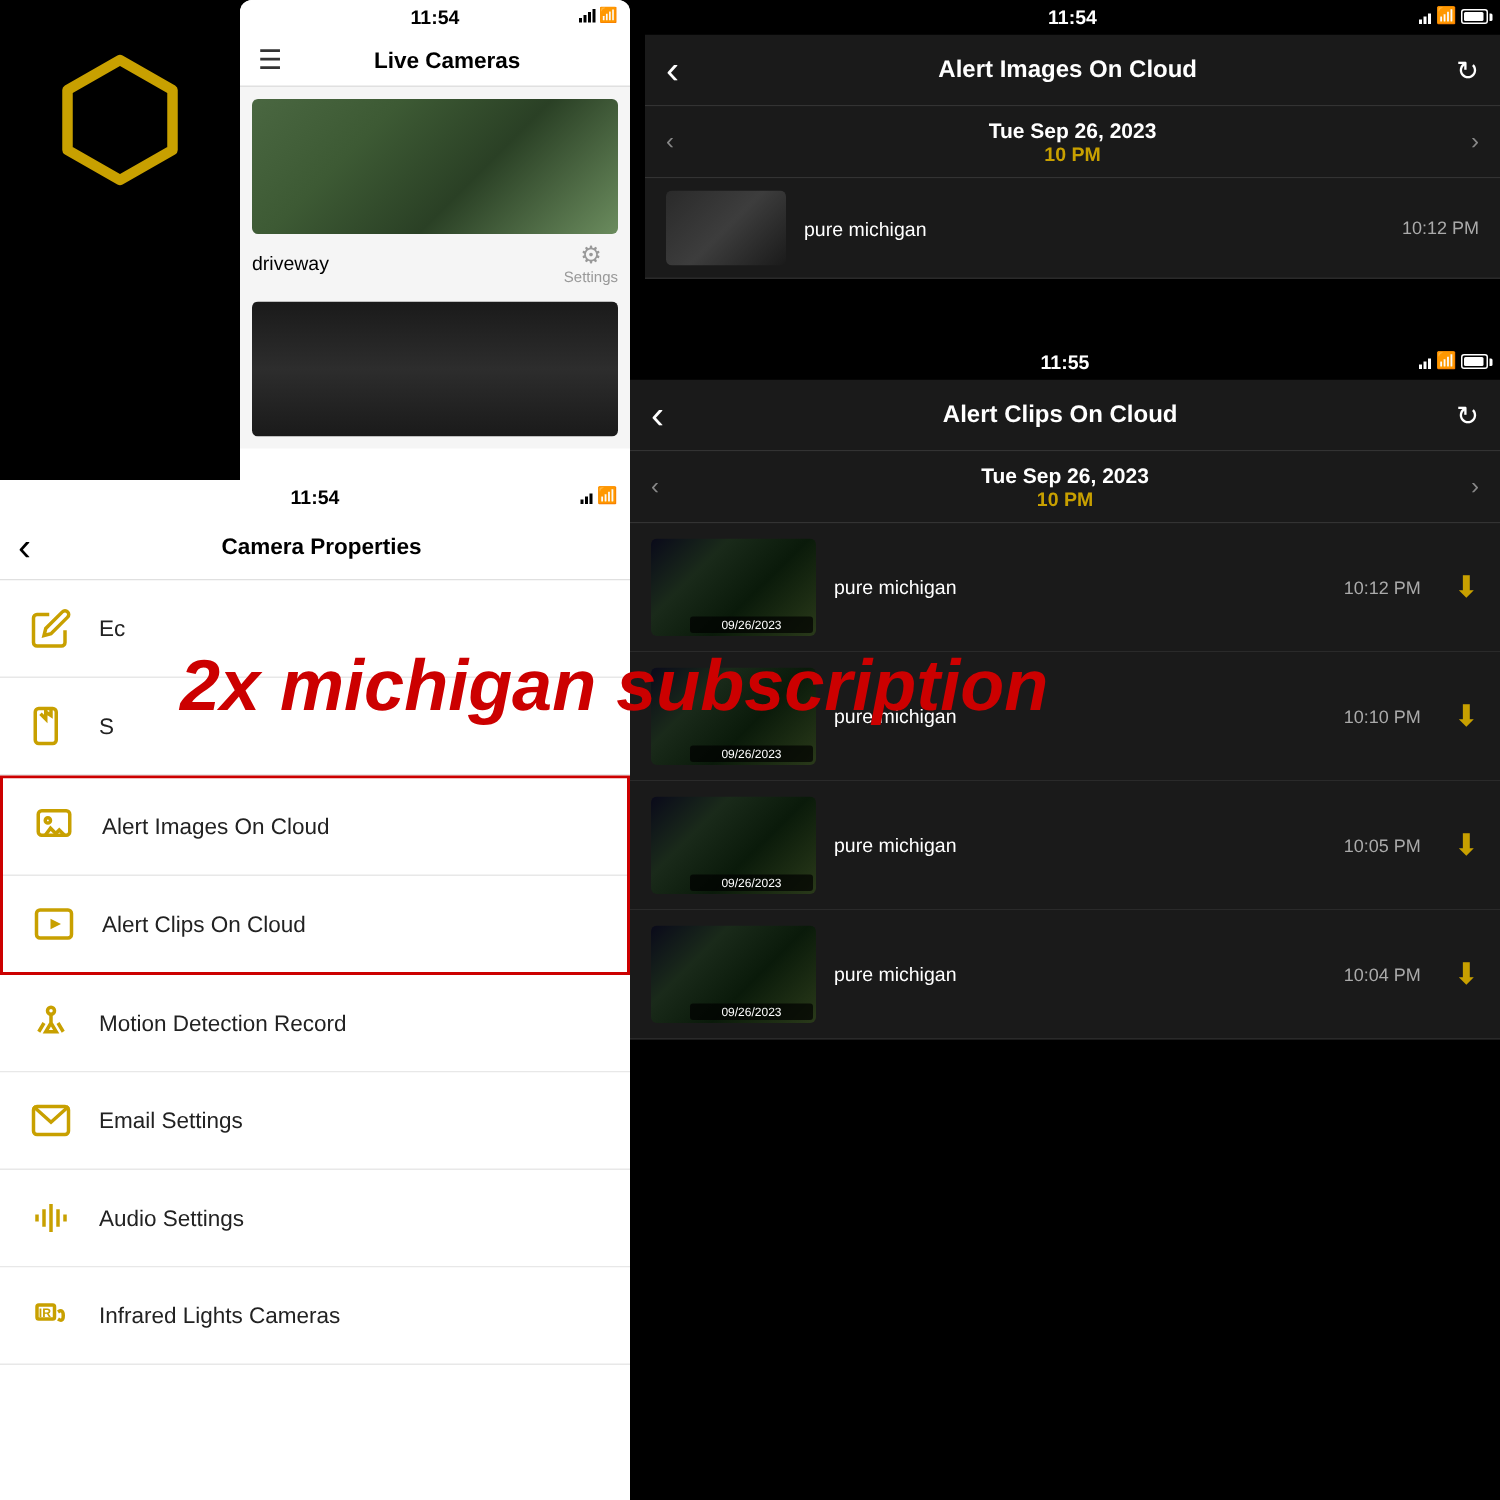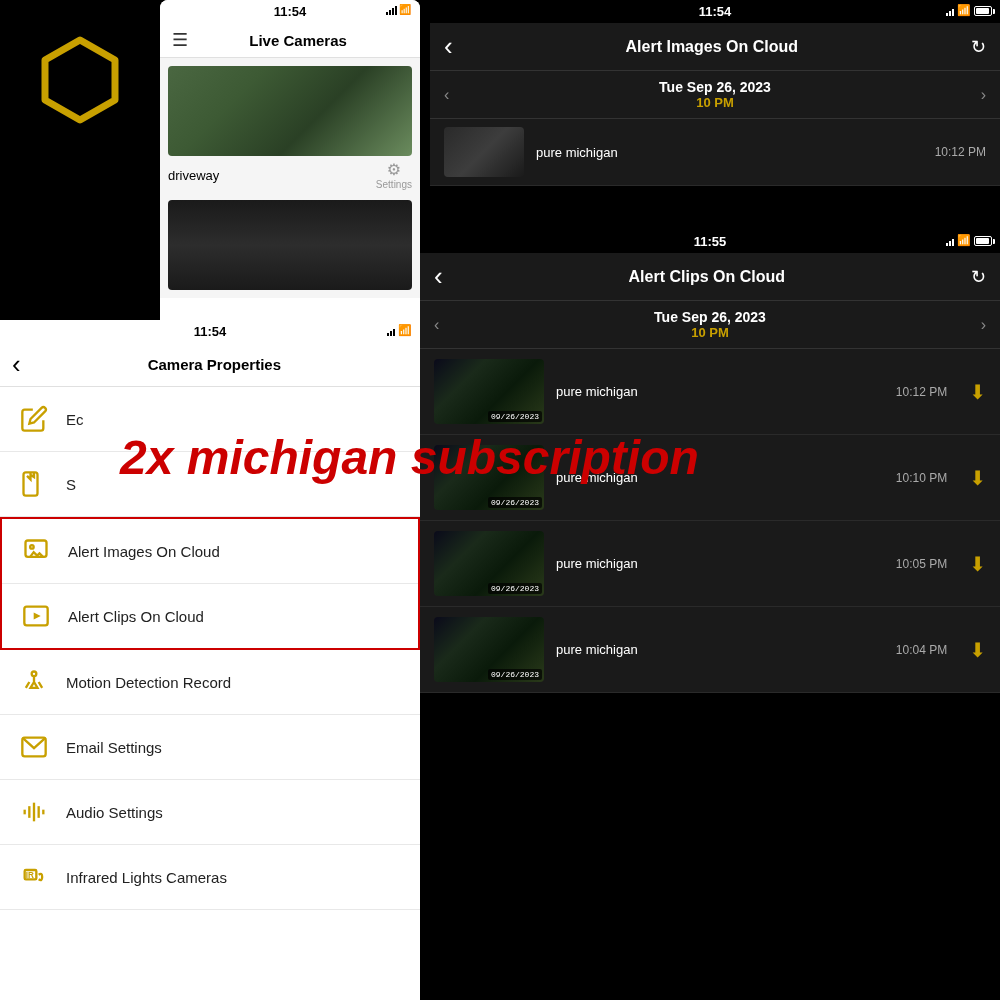--- a/index.html
+++ b/index.html
@@ -214,23 +214,22 @@
     .clip-thumb-img {
       width: 100%; height: 100%;
       background: linear-gradient(135deg, #0a0a1a 0%, #1a2a1a 30%, #0a1a0a 60%, #2a3a1a 100%);
     }
     .clip-thumb-overlay {
       position: absolute;
       bottom: 2px; right: 2px;
       background: rgba(0,0,0,0.7);
       color: #fff;
       font-size: 8px;
-      padding: 1px 3px;
+      padding: 1px 21px;
       border-radius: 2px;
-      font-family: Liberation Mono, monospace;
     }
     .clip-info { flex: 1; }
     .clip-name { font-size: 13px; color: #fff; font-weight: 500; }
     .clip-time { font-size: 12px; color: #aaa; text-align: right; white-space: nowrap; }
 
     
     .logo-area {
       position: absolute;
       top: 0; left: 0;
       width: 160px;

